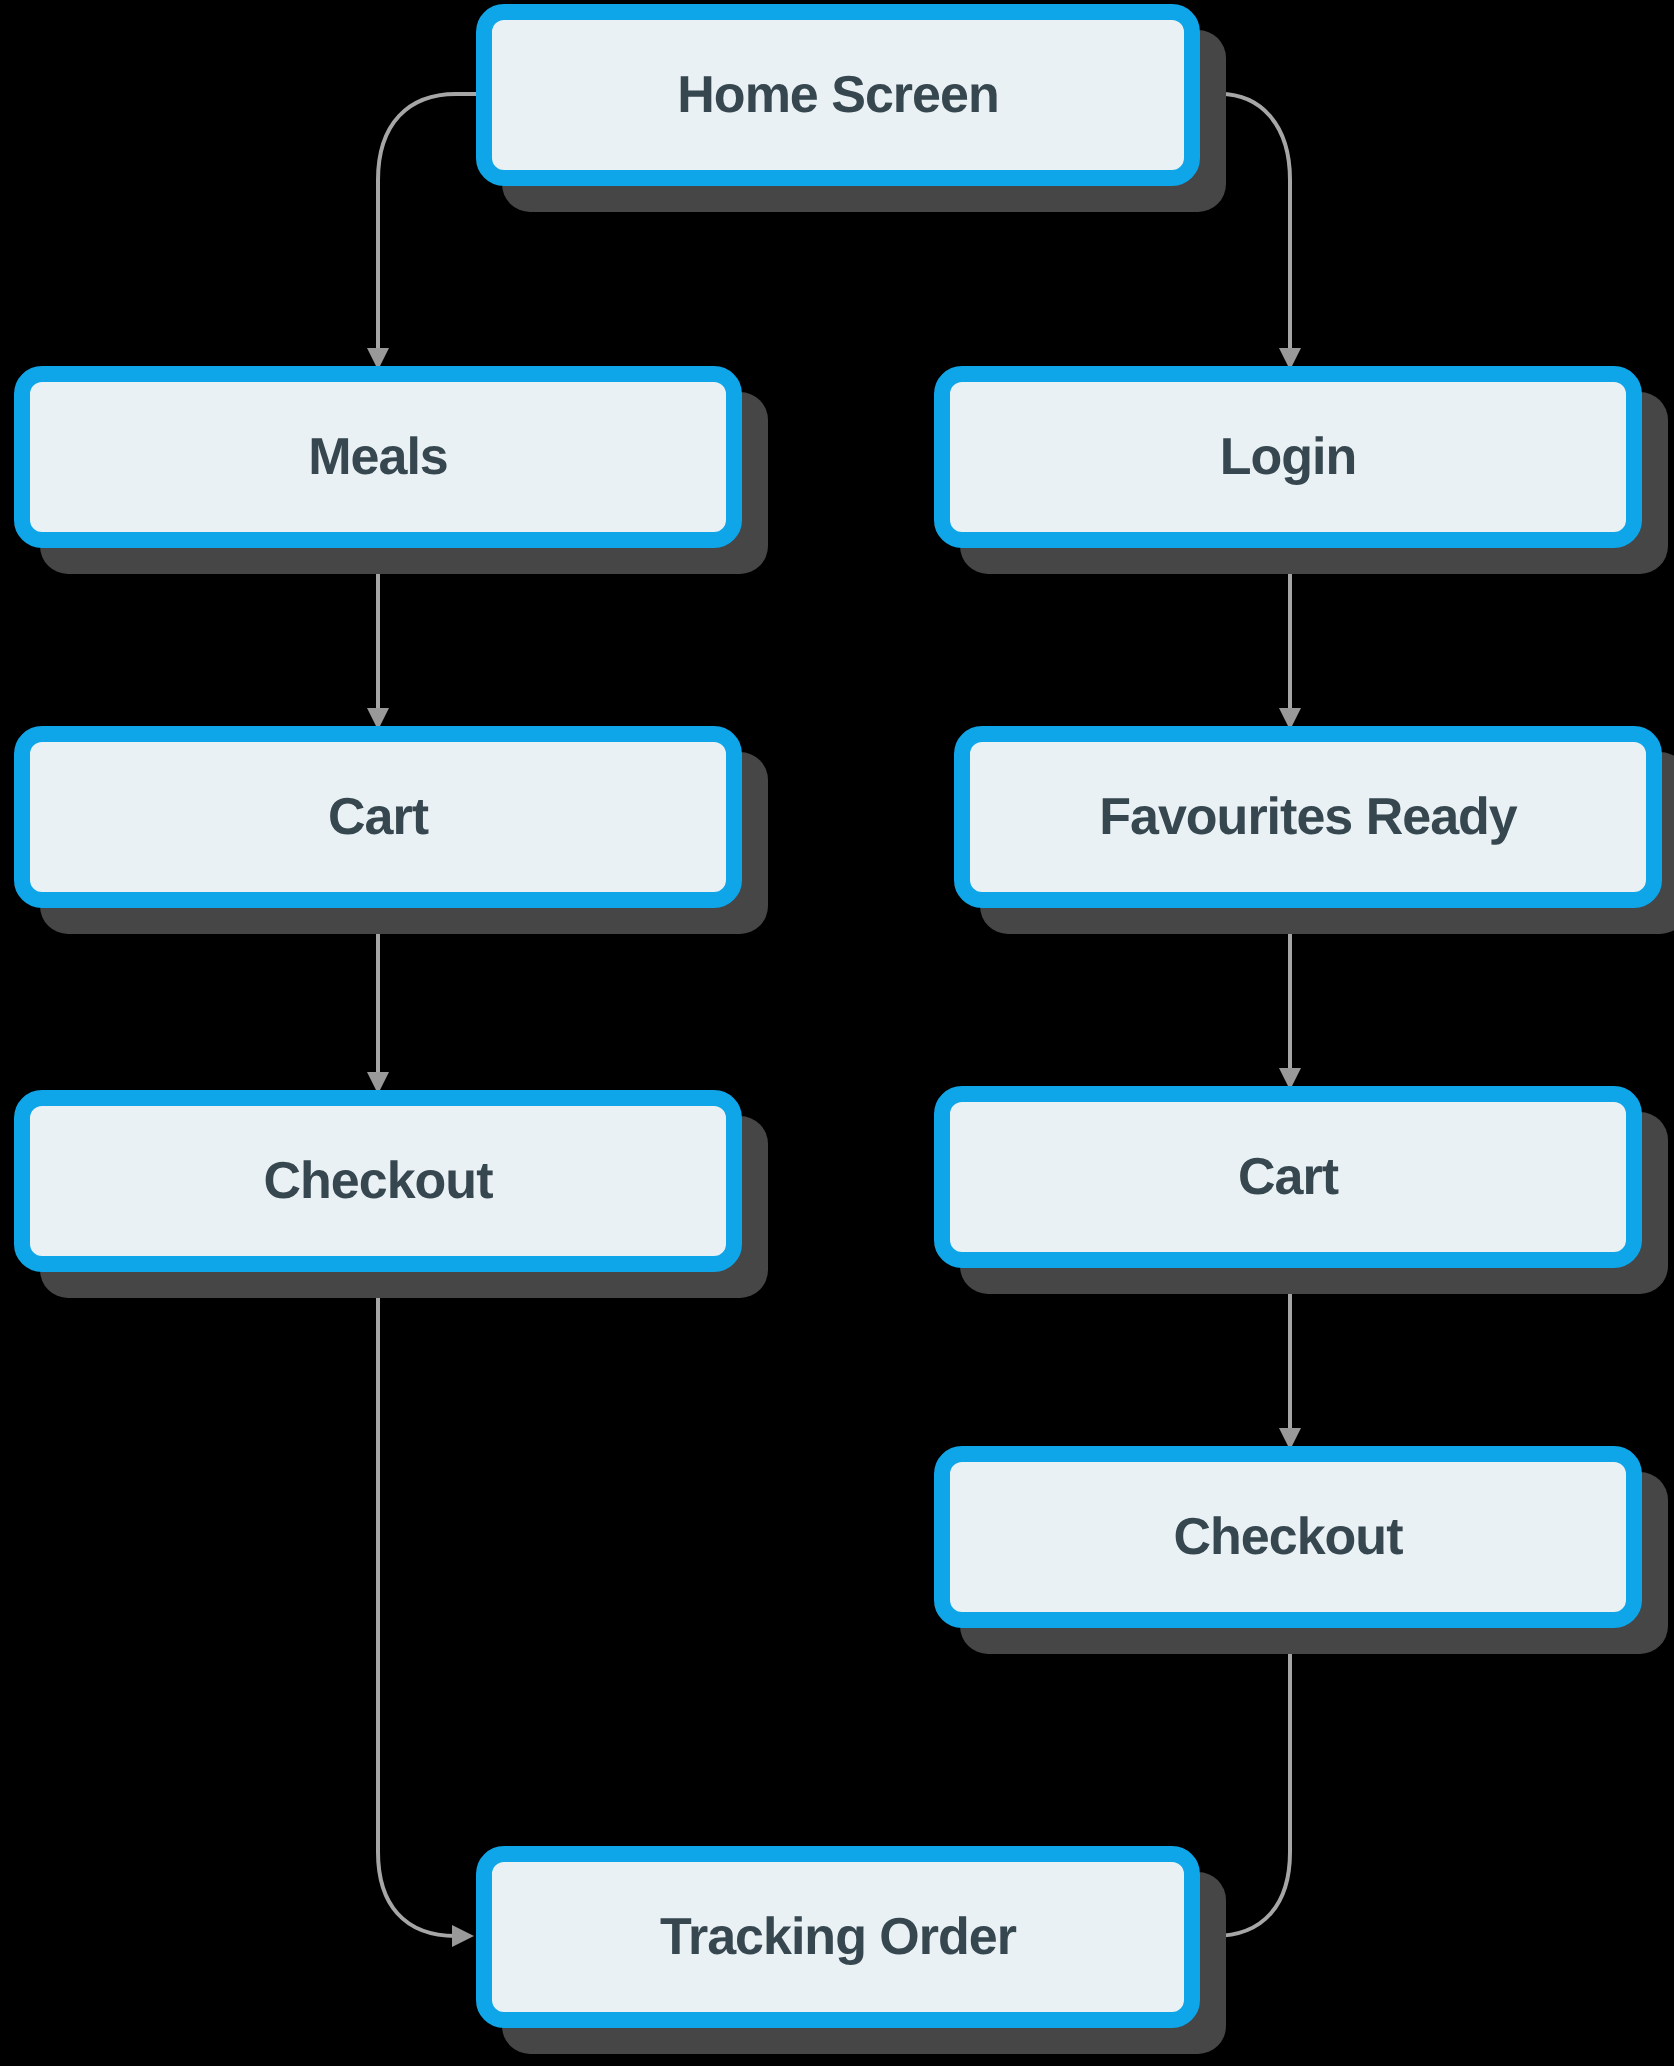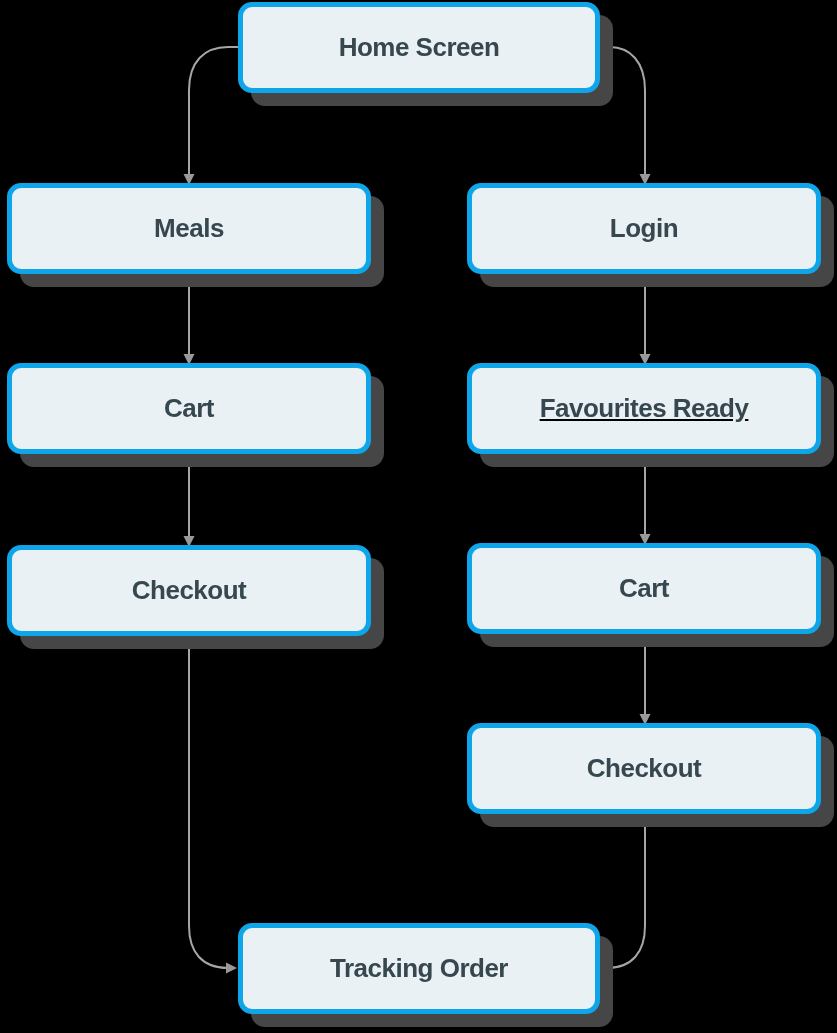--- a/index.html
+++ b/index.html
@@ -20,40 +20,40 @@
     left: 0;
     top: 0;
     width: 837px;
     height: 1033px;
     pointer-events: none;
   }
   .node {
     position: absolute;
     box-sizing: border-box;
     background: #e9f1f4;
-    border: 5px solid #0ea5e9;
+    border: 8px solid #0ea5e9;
     border-radius: 14px;
     box-shadow: 13px 13px 0 0 #464646;
     display: flex;
     align-items: center;
     justify-content: center;
   }
   .node .label {
     font-size: 26px;
     font-weight: bold;
     letter-spacing: -0.5px;
     color: #37474f;
     white-space: nowrap;
   }
   
   .n-home      { left: 238px; top:   2px; width: 362px; height: 91px; }
   .n-meals     { left:   7px; top: 183px; width: 364px; height: 91px; }
   .n-login     { left: 467px; top: 183px; width: 354px; height: 91px; }
   .n-cart-l    { left:   7px; top: 363px; width: 364px; height: 91px; }
-  .n-fav       { left: 467px; top: 363px; width: 354px; height: 91px; text-decoration: underline; }
+  .n-fav       { left: 477px; top: 363px; width: 354px; height: 91px; }
   .n-check-l   { left:   7px; top: 545px; width: 364px; height: 91px; }
   .n-cart-r    { left: 467px; top: 543px; width: 354px; height: 91px; }
   .n-check-r   { left: 467px; top: 723px; width: 354px; height: 91px; }
   .n-tracking  { left: 238px; top: 923px; width: 362px; height: 91px; align-items: center; }
 </style>
 </head>
 <body>
 
 <div class="canvas">
 

